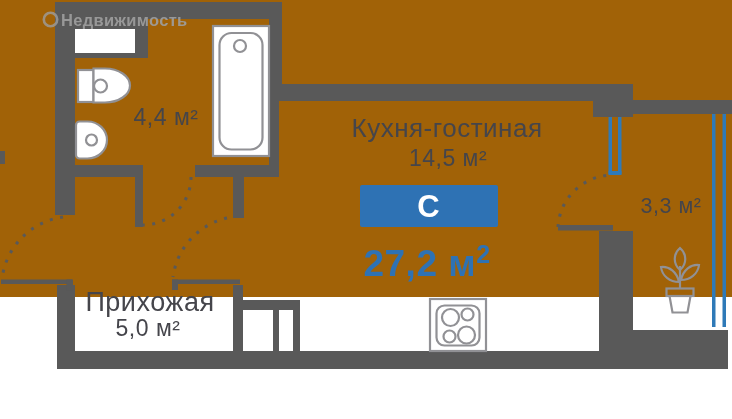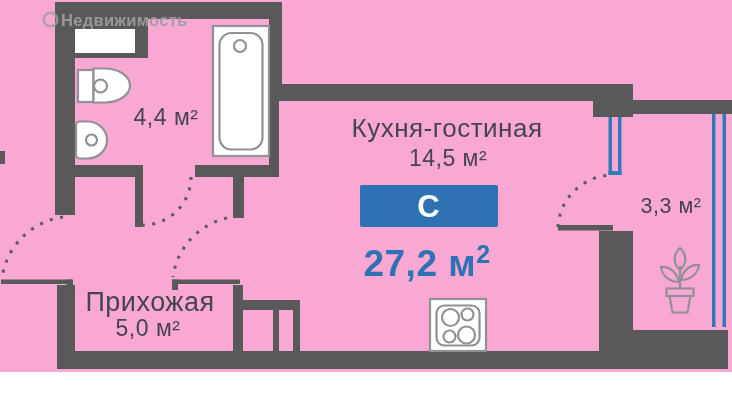--- a/index.html
+++ b/index.html
@@ -1,16 +1,16 @@
 <!DOCTYPE html>
 <html style="--c-wall: #595959; --c-accent: #2e72b4; --c-window: #2f7ab8; --c-fixture: #919195; --c-label: #45454b; --c-watermark: #9e9e9e;"><head>
 <meta charset="utf-8">
 <style>
   html,body{margin:0;padding:0;background:#fff;width:732px;height:419px;overflow:hidden}
-  .plan-wrap{position:relative;width:732px;height:372px;background:#f9a8d4}
+  .plan-wrap{position:relative;width:732px;height:297px;background:#a16207}
   svg{display:block}
   svg text{font-family:"Liberation Sans","DejaVu Sans",sans-serif}
   .wall{fill:var(--c-wall)}
   .hole{fill:#ffffff}
   .win{fill:var(--c-window)}
   .fx{stroke:var(--c-fixture);stroke-width:2.2;fill:#fff}
   .fxn{stroke:var(--c-fixture);stroke-width:2.2;fill:none}
   .arc{stroke:var(--c-wall);stroke-width:3;fill:none;stroke-dasharray:3 7.5}
   .lbl{fill:var(--c-label);letter-spacing:.5px}
   .accent-text{fill:var(--c-accent);font-weight:bold;letter-spacing:.5px}

